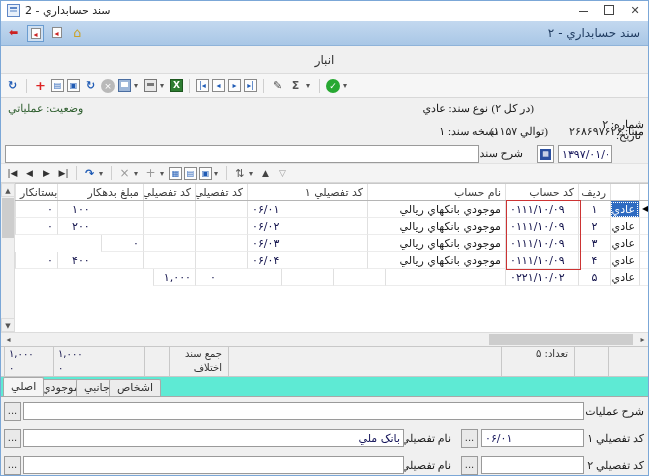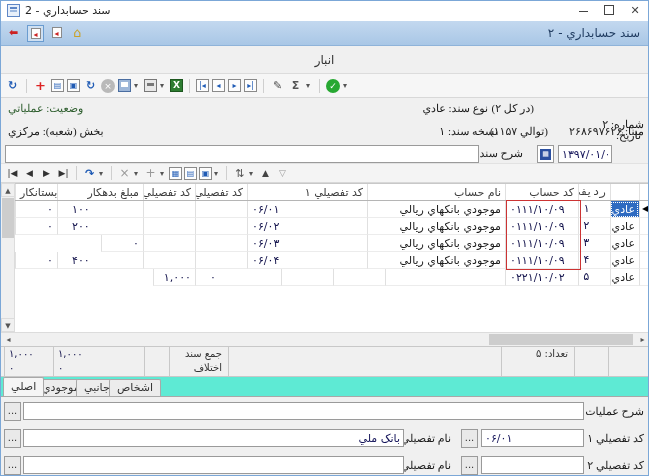--- a/index.html
+++ b/index.html
@@ -49,21 +49,21 @@
   #calc-btn{position:absolute;width:17px;height:18px;background:#fff;border:1px solid #9a9a9a;box-sizing:border-box;text-align:center;}
   #calc-btn .cg{display:inline-block;margin-top:2px;width:11px;height:11px;background:#2a4fa0;color:#fff;font-size:7px;line-height:11px;}
   
   #grid{left:14px;top:182px;width:635px;height:149px;background:#fff;border-top:1px solid #c8c8c8;box-sizing:border-box;}
   .grow{display:flex;direction:rtl;width:635px;height:17px;box-sizing:border-box;}
   .grow.head{border-bottom:1px solid #b5b5b5;background:#fff;color:#444;}
   .gc{box-sizing:border-box;border-left:1px solid #e0e0e0;border-bottom:1px solid #ececec;padding:1px 4px 0 4px;overflow:hidden;white-space:nowrap;font-size:11px;line-height:15px;}
   .head .gc{border-bottom:none;color:#3c3c3c;}
   .c-ind{width:11px;border-left:1px solid #e0e0e0;padding:0;}
   .c-st{width:29px;text-align:center;}
-  .c-rf{width:32px;text-align:left;font-family:Liberation Mono, monospace;}
+  .c-rf{width:32px;text-align:center;}
   .c-ac{width:73px;text-align:left;direction:ltr;}
   .c-nm{width:138px;}
   .c-d1{width:120px;text-align:left;direction:ltr;}
   .c-d2{width:52px;}
   .c-d3{width:52px;}
   .c-db{width:86px;text-align:left;direction:ltr;padding-left:14px;}
   .c-cr{width:42px;text-align:right;direction:ltr;}
   .gc.num{color:#10104a;}
   .sel-st{background:#2e6ac0;color:#fff;outline:1px dotted #fff;outline-offset:-2px;}
   .rowmark{color:#000;font-size:8px;line-height:16px;text-align:center;}
@@ -146,21 +146,20 @@
 
   <div class="abs" style="left:0;top:96px;width:649px;height:66px;">
     <span class="lbl rtl" style="right:6px;top:5px;margin-top:16px;">شماره: ۲</span>
     <span class="lbl rtl" style="right:116px;top:5px;">(در کل ۲)</span>
     <span class="lbl rtl" style="right:162px;top:5px;margin-left:24px;">نوع سند: عادي</span>
     <span class="lbl rtl" style="left:7px;top:5px;color:#2e5e2e;">وضعيت: عملياتي</span>
 
     <span class="lbl rtl" style="right:6px;top:28px;">مبنا: ۲۶۸۶۹۷۶۲۶</span>
     <span class="lbl rtl" style="right:102px;top:28px;">(توالي ۱۱۵۷)</span>
     <span class="lbl rtl" style="right:152px;top:28px;">نسخه سند: ۱</span>
-    <span class="lbl rtl" style="left:7px;top:28px;">بخش (شعبه): مرکزي</span>
 
     <span class="lbl rtl" style="right:9px;top:32px;">تاريخ:</span>
     <input class="fld" style="left: 557px; top: 48px; width: 54px; text-align: center;" value="۱۳۹۷/۰۱/۰۱">
     <span id="calc-btn" style="left:536px;top:48px;"><span class="cg">▦</span></span>
     <span class="lbl rtl" style="right:127px;top:50px;">شرح سند:</span>
     <input class="fld rtl" style="left: 4px; top: 48px; width: 474px;" value="">
   </div>
 
   <div class="abs toolbar" id="toolbar-grid">
     <div class="tb" style="left:0;gap:2px;">

